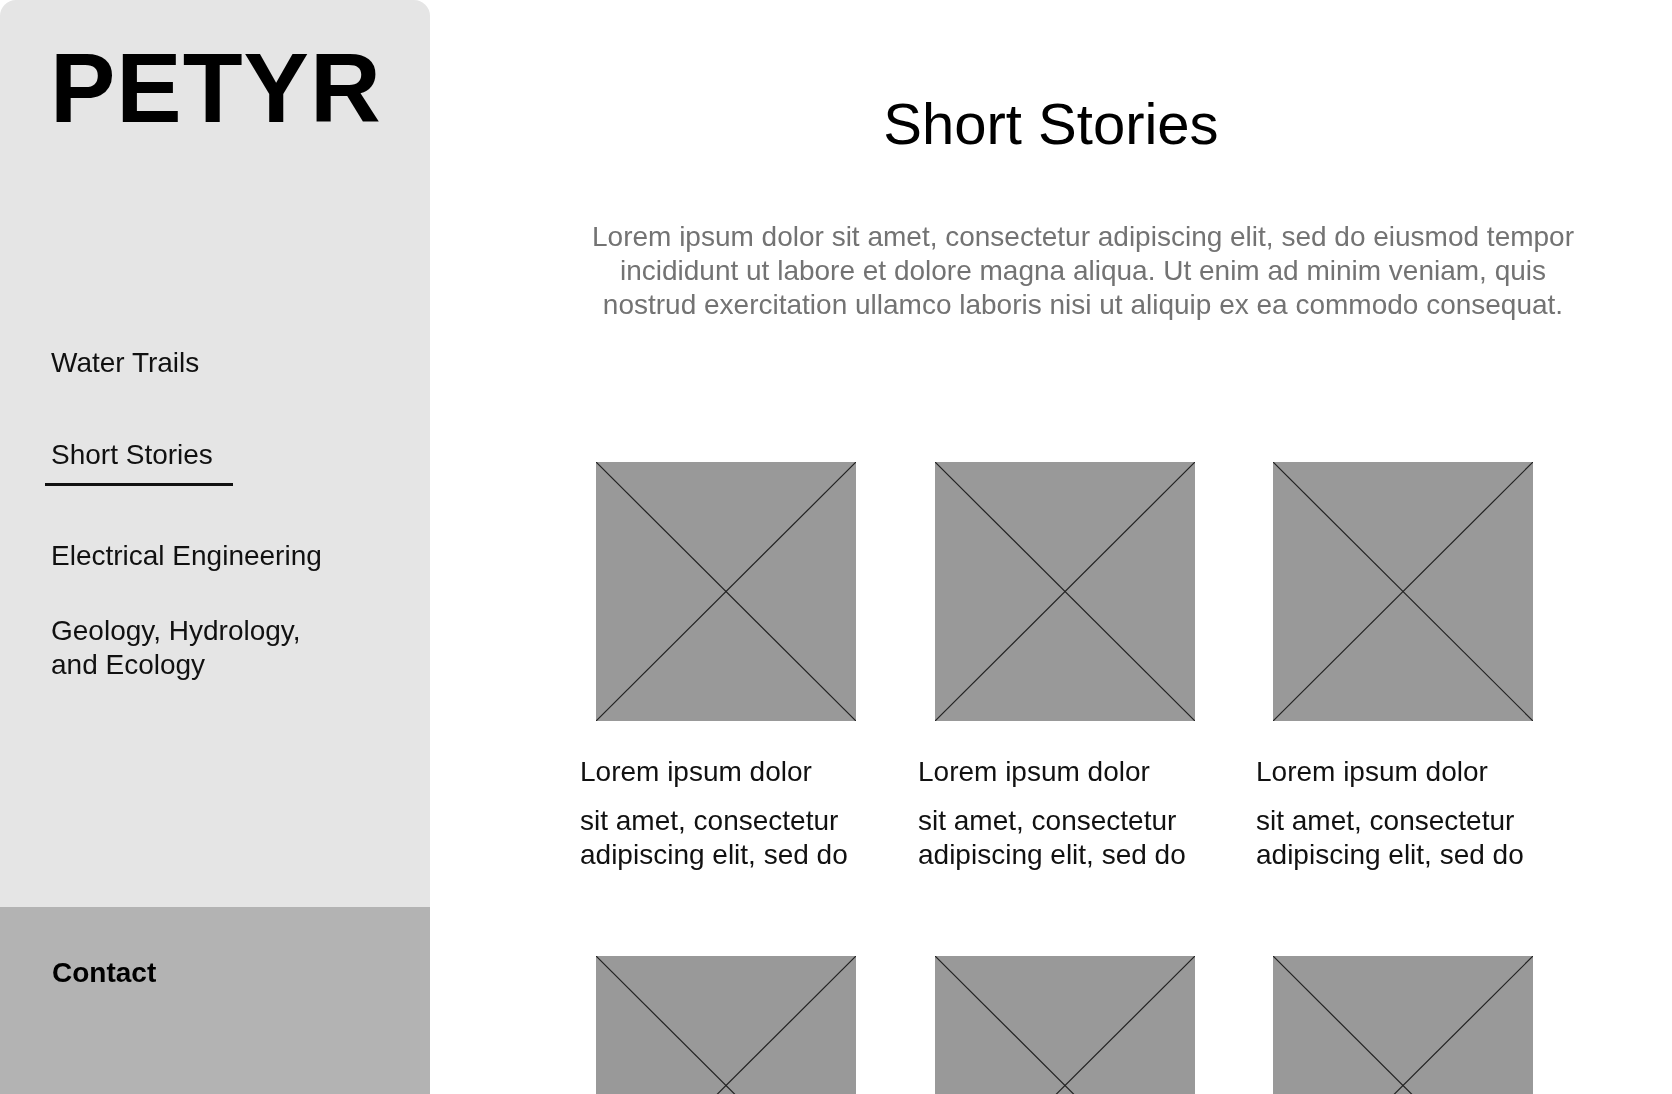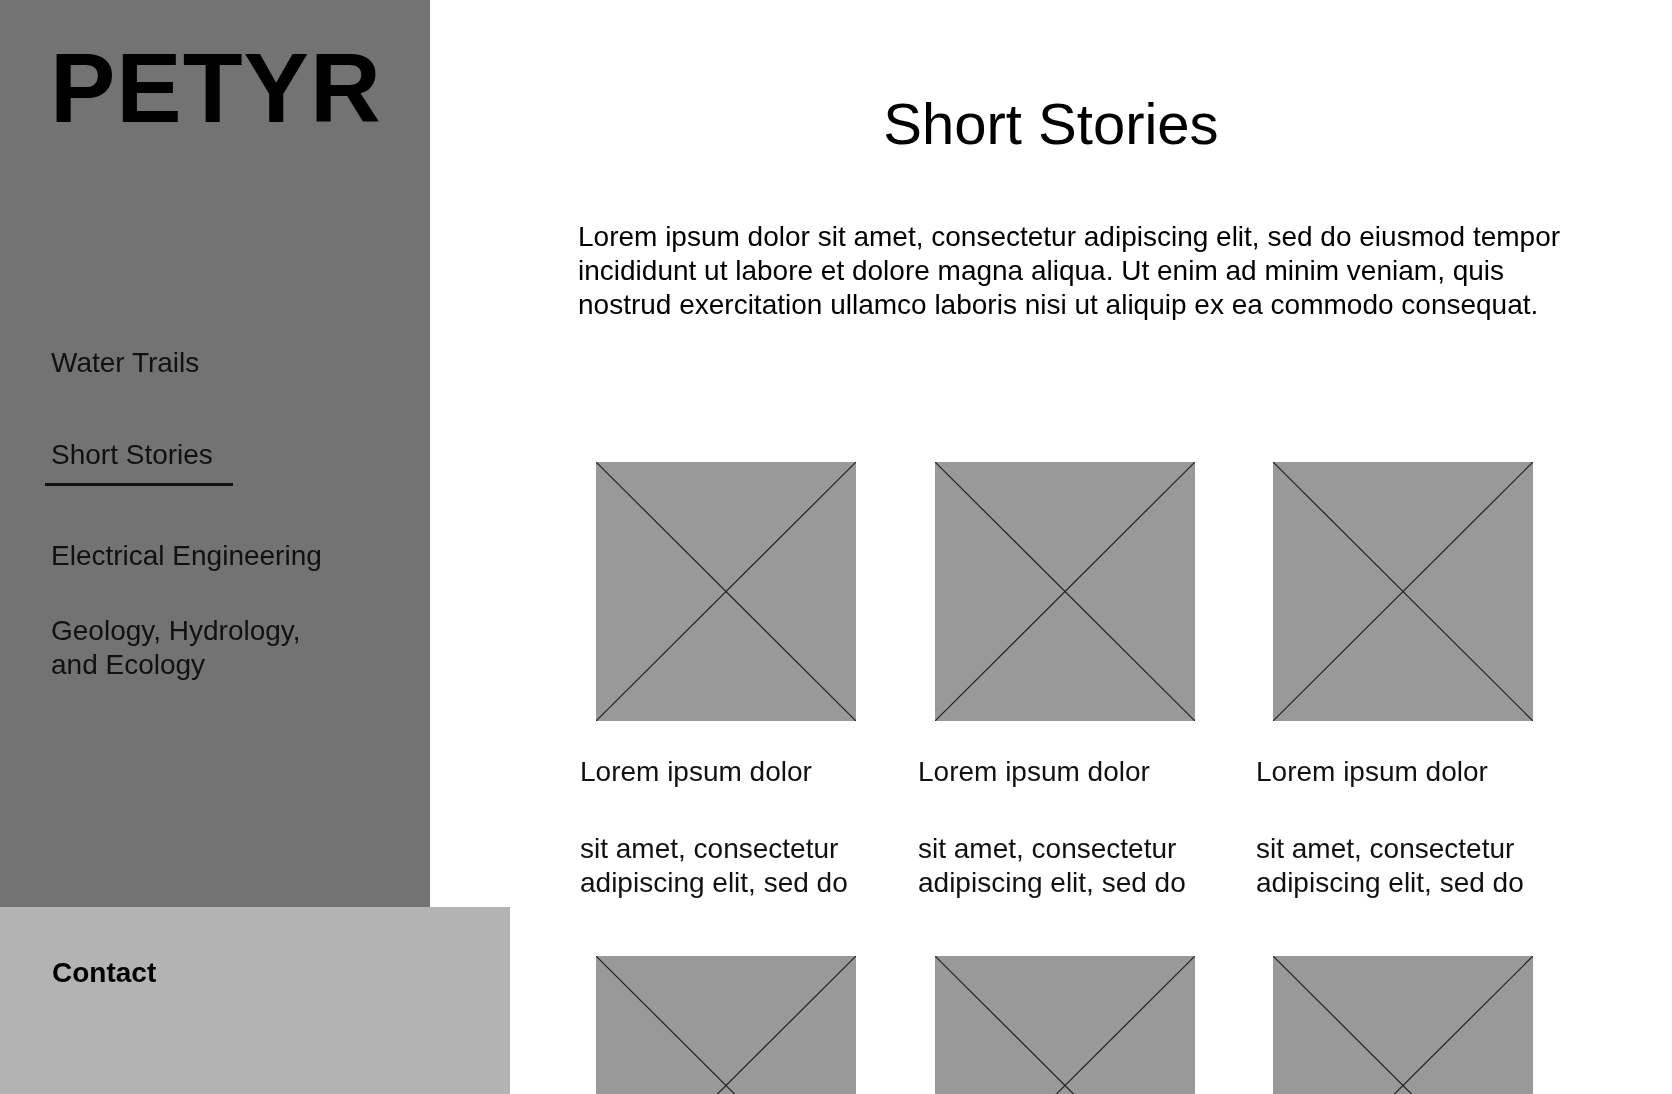--- a/index.html
+++ b/index.html
@@ -5,71 +5,73 @@
     html, body { margin: 0; padding: 0; }
     body {
       width: 1672px; height: 1094px; overflow: hidden;
       background: #ffffff;
       font-family: "Liberation Sans", "DejaVu Sans", sans-serif;
       color: #000;
       position: relative;
     }
     .sidebar {
       position: absolute; left: 0; top: 0; width: 430px; height: 1094px;
-      background: #737373;
+      background: #e5e5e5;
+      border-radius: 16px;
     }
     .brand {
       position: absolute; left: 50px; top: 30px;
       font-weight: 700; font-size: 98px; line-height: 116px;
       letter-spacing: 1px;
       font-family: "Liberation Sans", "DejaVu Sans", sans-serif;
     }
     .nav-item {
       position: absolute; left: 51px;
       font-size: 28px; line-height: 34px; color: #111;
       cursor: pointer; white-space: nowrap; margin-top: 34px;
     }
     .nav-item.active::after {
       content: ""; position: absolute; left: -6px; top: 45px;
       width: 188px; height: 3px; background: #111;
     }
     .contact {
-      position: absolute; left: 0; top: 907px; width: 510px; height: 187px;
+      position: absolute; left: 0; top: 907px; width: 430px; height: 187px;
       background: #b3b3b3;
     }
     .contact-title {
       position: absolute; left: 52px; top: 50px;
       font-size: 28px; font-weight: 700;
     }
     .contact-email {
       position: absolute; left: 52px; top: 121px;
       font-size: 28px; color: #111;
     }
     .page-title {
       position: absolute; left: 430px; width: 1242px; top: 90px;
       text-align: center; font-size: 58px; font-weight: 400;
     }
     .intro {
       position: absolute; left: 578px; top: 220px; width: 1010px;
-      font-size: 28px; line-height: 34px; color: #000000;
+      font-size: 28px; line-height: 34px; color: #737373;
       margin: 0;
+      text-align: center;
     }
     .card { position: absolute; width: 300px; }
     .thumb {
       position: absolute; width: 260px; height: 259px;
       background: #999999;
     }
     .thumb svg { display: block; width: 100%; height: 100%; }
     .card-title {
       position: absolute; left: 0; width: 290px; text-align: left;
       font-size: 28px; color: #111; white-space: nowrap;
     }
     .card-text {
       position: absolute; left: 0; width: 300px;
-      font-size: 28px; line-height: 34px; color: #111; white-space: pre-line; margin-top: 28px;
+      font-size: 28px; line-height: 34px; color: #111; white-space: pre-line;
     }
   </style>
 </head>
 <body>
 
 <aside class="sidebar">
   <div class="brand">
     <div>PETYR</div>
   </div>
 

